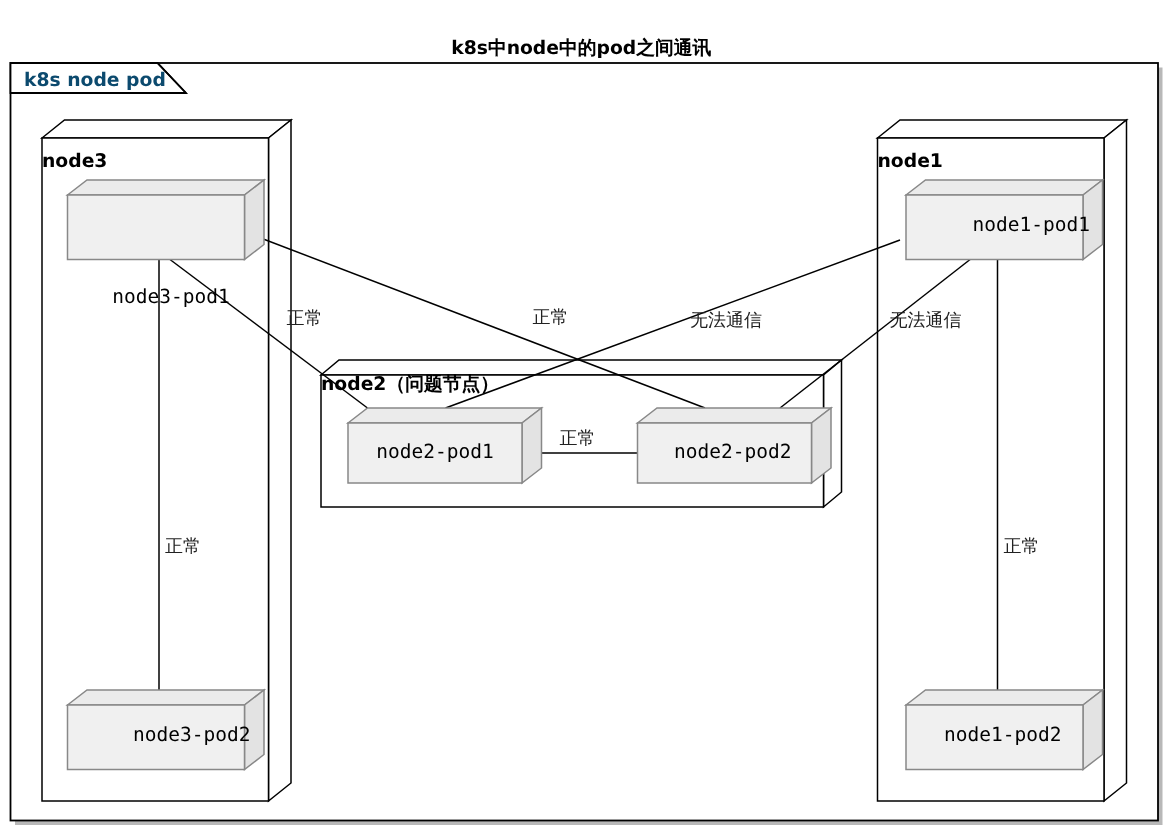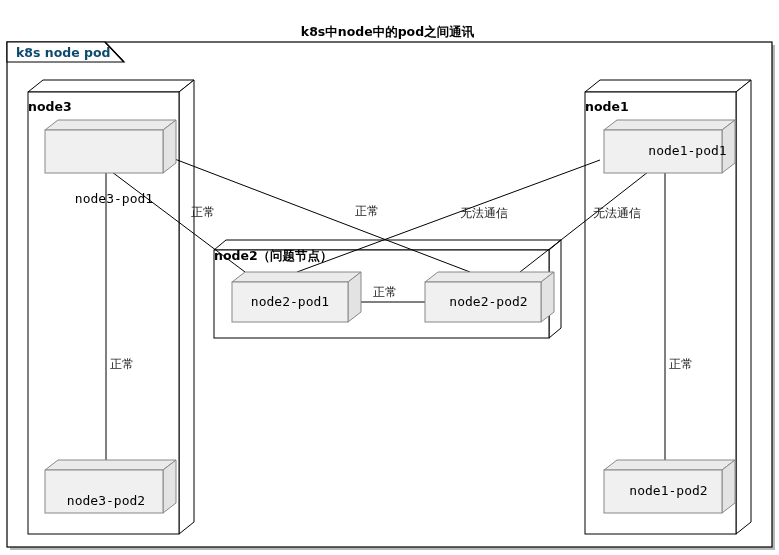--- a/index.html
+++ b/index.html
@@ -173,21 +173,21 @@
 <div class="pkg-label" style="left:16px; top:45px;">k8s node pod</div>
 
 <div class="node-title" style="left:28px; top:99px; width:151px;">node3</div>
 
 <div class="node-title" style="left:214px; top:248px; width:278px;">node2（问题节点）</div>
 
 <div class="node-title" style="left:585px; top:99px; width:151px;">node1</div>
 
 <div class="pod-label" style="left:45px; top:143px; width:138px;margin-top:48px;">node3-pod1</div>
 
-<div class="pod-label" style="left:45px; top:493px; width:122px;">node3-pod2</div>
+<div class="pod-label" style="left:45px; top:483px; width:122px;text-align:right;">node3-pod2</div>
 
 <div class="pod-label" style="left:232px; top:294px; width:116px;">node2-pod1</div>
 
 <div class="pod-label" style="left:425px; top:294px; width:127px;">node2-pod2</div>
 
 <div class="pod-label" style="left:604px; top:143px; width:107px;padding-left:30px;">node1-pod1</div>
 
 <div class="pod-label" style="left:604px; top:483px; width:129px;">node1-pod2</div>
 
 <div class="edge-label" style="left:191px; top:204px;">正常</div>

